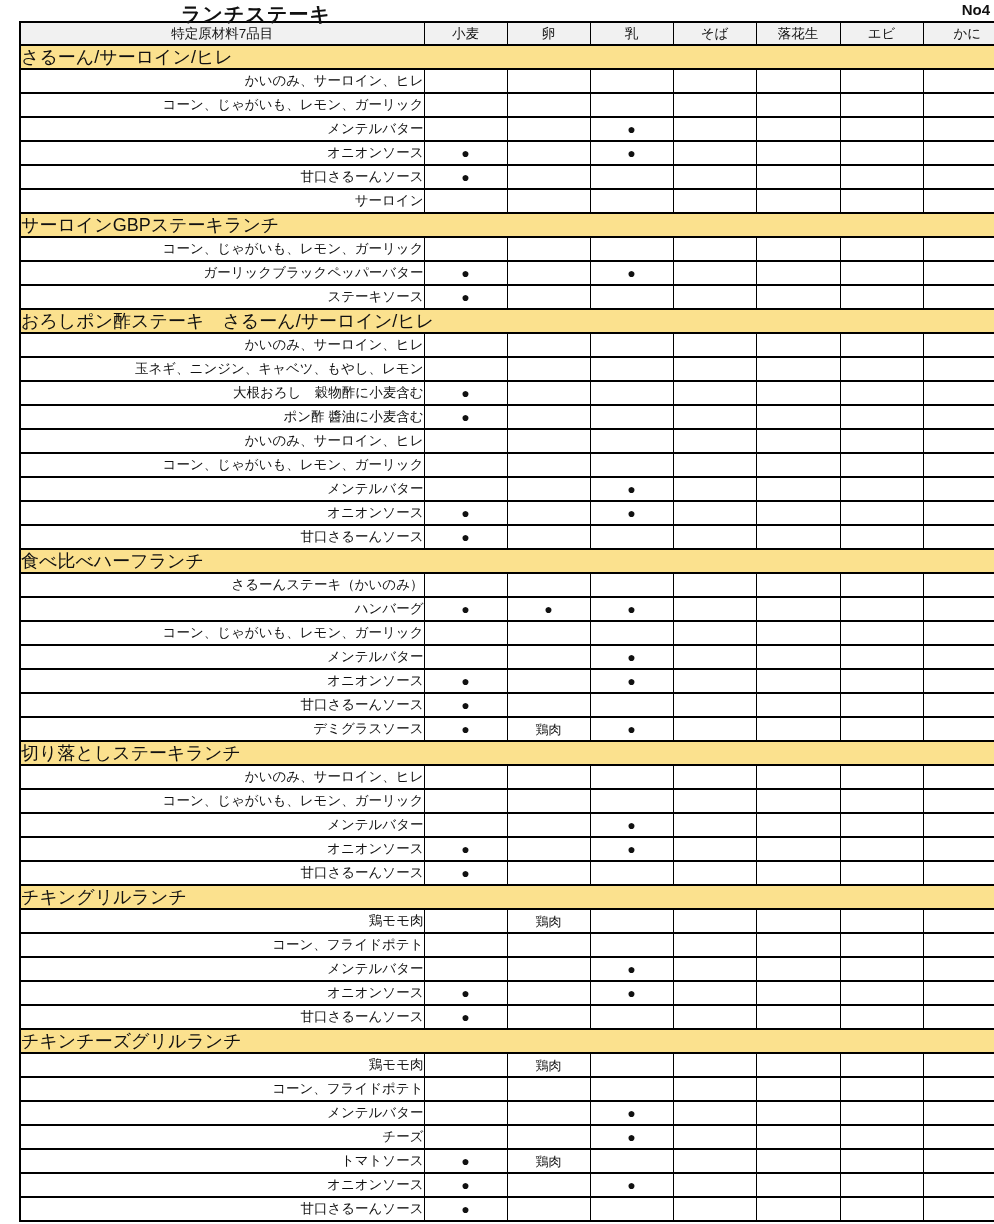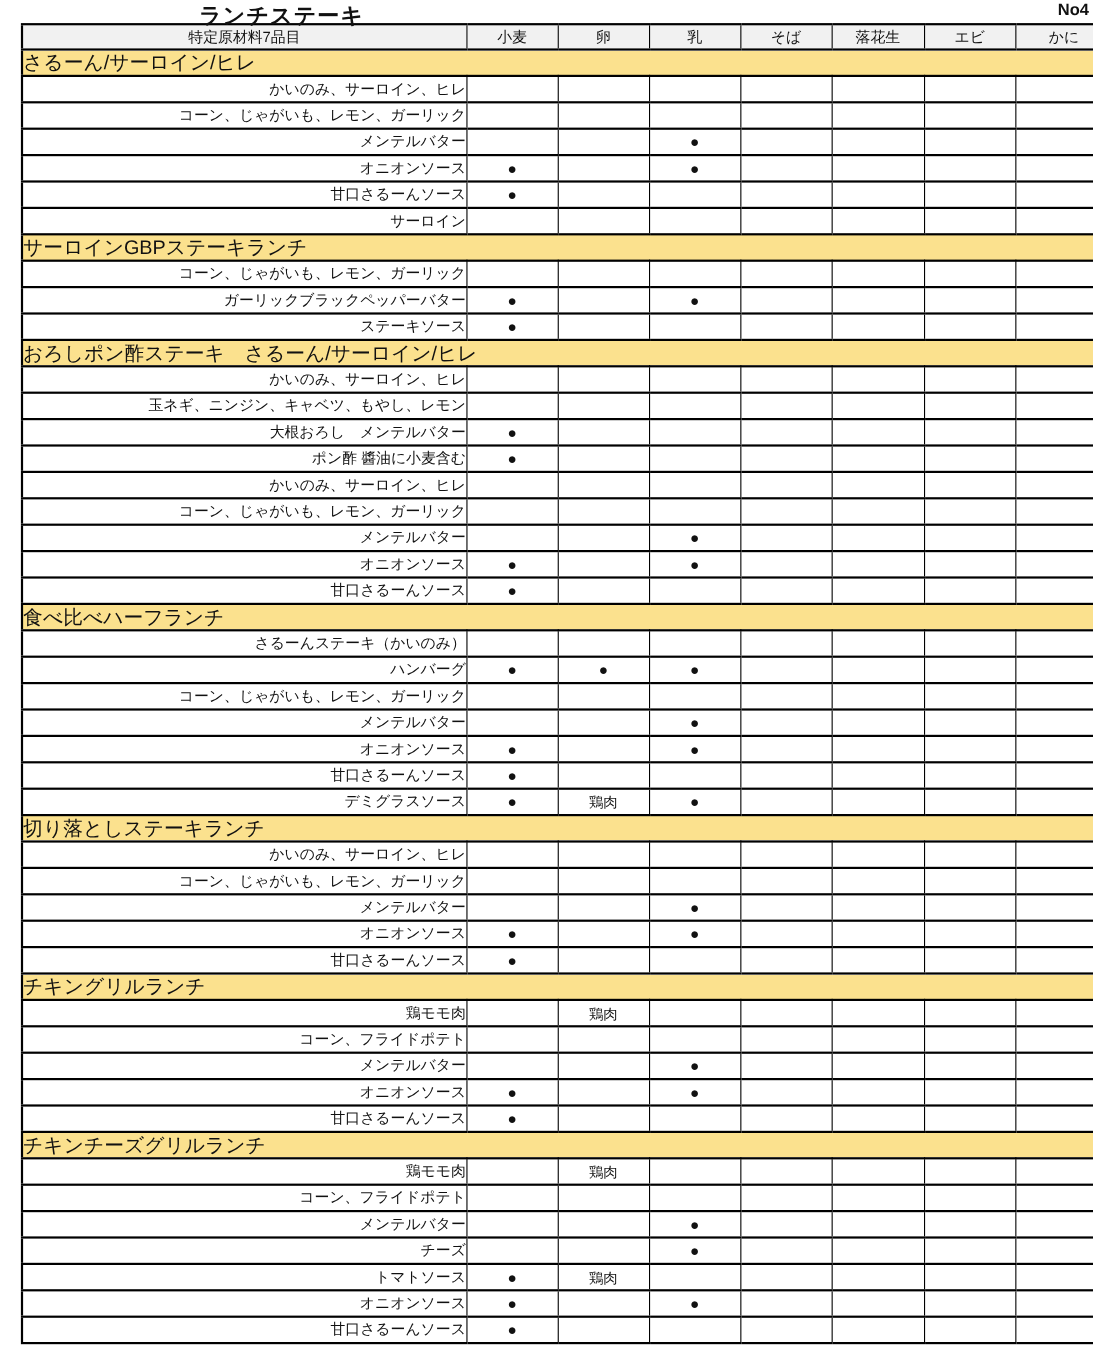--- a/index.html
+++ b/index.html
@@ -210,21 +210,21 @@
         <td class="item">玉ネギ、ニンジン、キャベツ、もやし、レモン</td>
         <td class="mark"></td>
         <td class="mark"></td>
         <td class="mark"></td>
         <td class="mark"></td>
         <td class="mark"></td>
         <td class="mark"></td>
         <td class="mark"></td>
       </tr>
       <tr>
-        <td class="item">大根おろし　メンテルバター</td>
+        <td class="item">大根おろし　穀物酢に小麦含む</td>
         <td class="mark dot">●</td>
         <td class="mark"></td>
         <td class="mark"></td>
         <td class="mark"></td>
         <td class="mark"></td>
         <td class="mark"></td>
         <td class="mark"></td>
       </tr>
       <tr>
         <td class="item">ポン酢 醬油に小麦含む</td>

